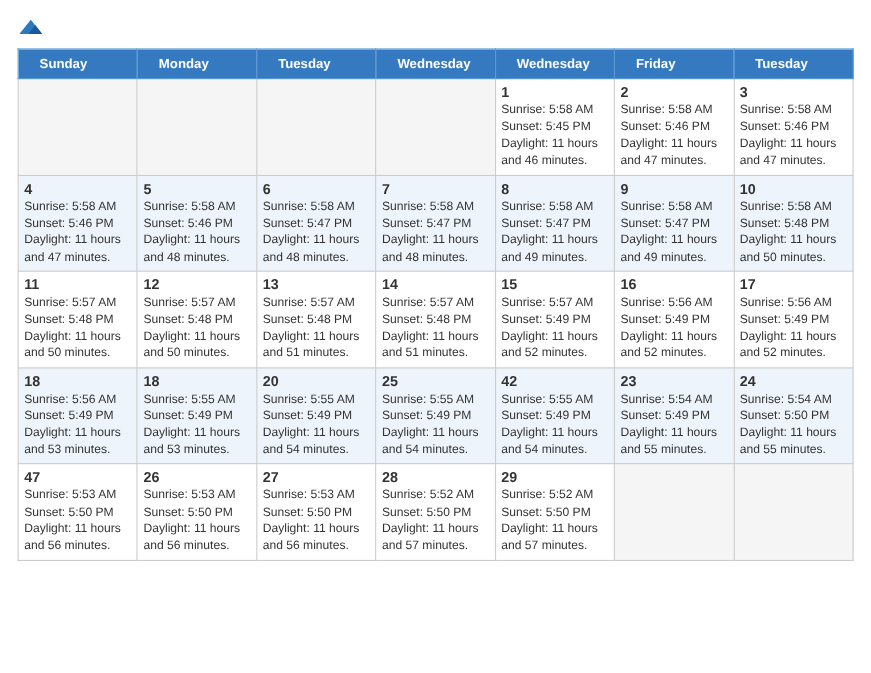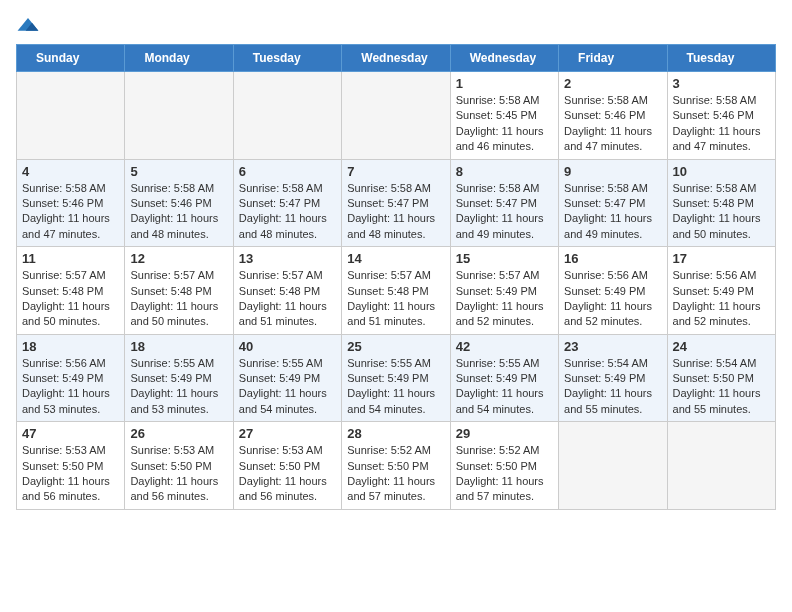--- a/index.html
+++ b/index.html
@@ -245,21 +245,21 @@
 Sunset: 5:49 PM
 Daylight: 11 hours and 53 minutes.</div>
         </td>
         <td>
           <div class="day-num">18</div>
           <div class="day-info" style="white-space: pre-line;">Sunrise: 5:55 AM
 Sunset: 5:49 PM
 Daylight: 11 hours and 53 minutes.</div>
         </td>
         <td>
-          <div class="day-num">40</div>
+          <div class="day-num">20</div>
           <div class="day-info" style="white-space: pre-line;">Sunrise: 5:55 AM
 Sunset: 5:49 PM
 Daylight: 11 hours and 54 minutes.</div>
         </td>
         <td>
           <div class="day-num">25</div>
           <div class="day-info" style="white-space: pre-line;">Sunrise: 5:55 AM
 Sunset: 5:49 PM
 Daylight: 11 hours and 54 minutes.</div>
         </td>

